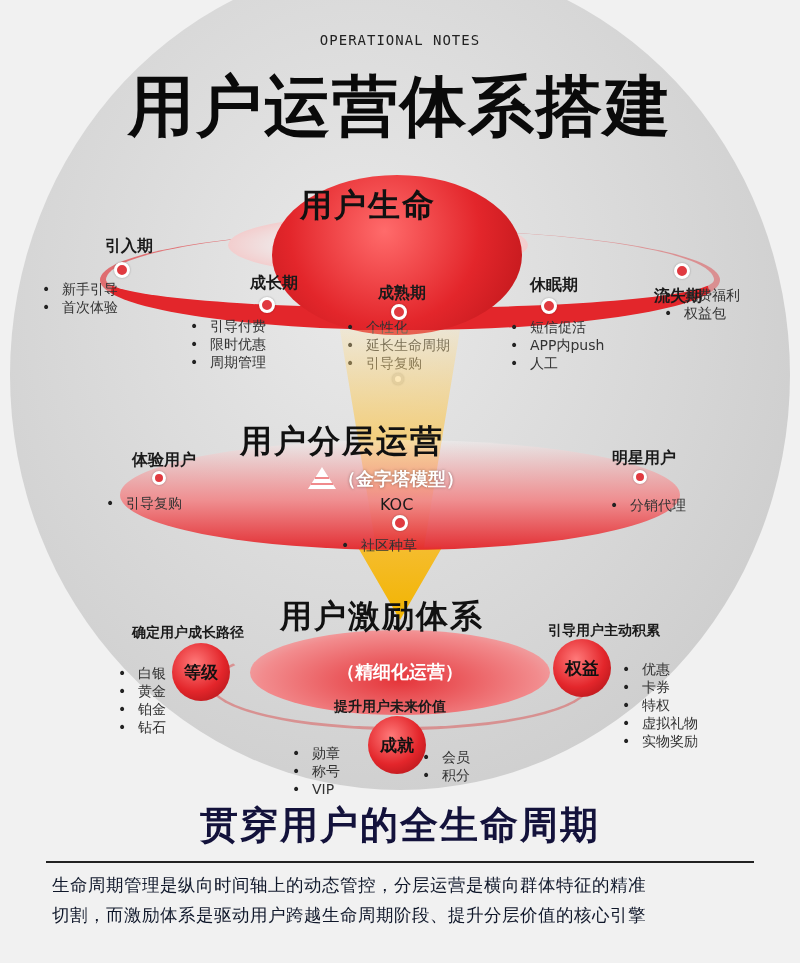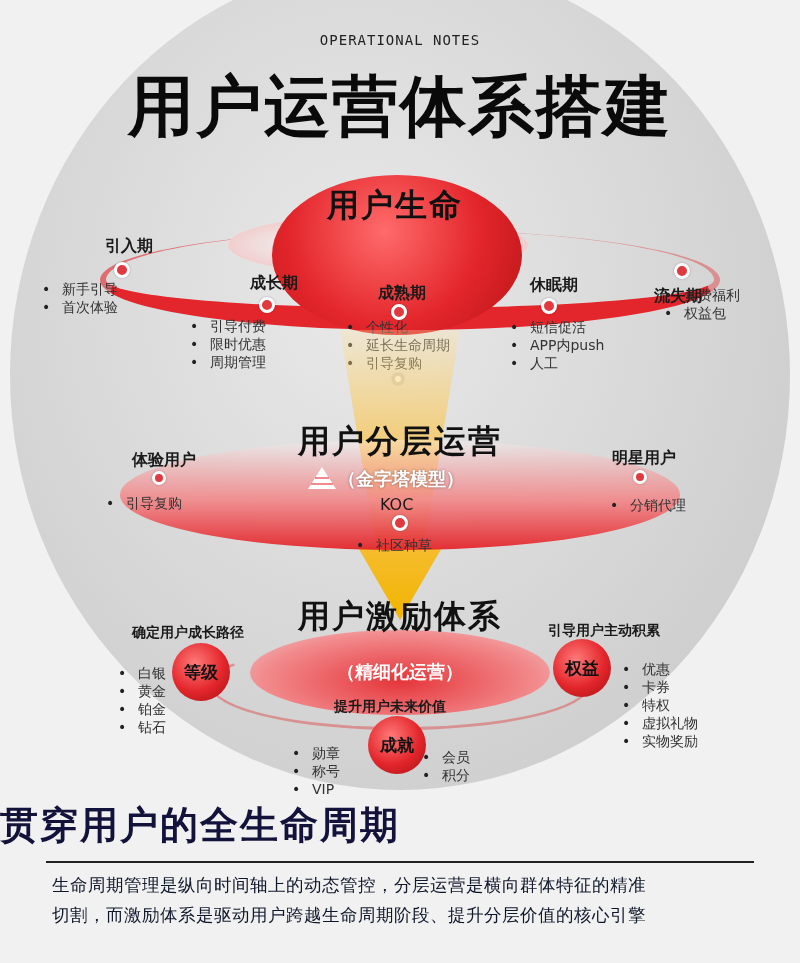--- a/index.html
+++ b/index.html
@@ -35,21 +35,21 @@
     left: 228px; top: 215px; width: 300px; height: 60px; border-radius: 50%;
     background: radial-gradient(ellipse at center, #eeeeee 40%, #f4c4c4 80%, rgba(230,40,40,0.2) 100%);
   }
   .orbit {
     left: 100px; top: 230px; width: 620px; height: 100px; border-radius: 50%;
     border-bottom: 22px solid #e3262b; border-left: 6px solid rgba(227,38,43,0.6);
     border-right: 6px solid rgba(227,38,43,0.4); border-top: 0;
     background: transparent;
   }
   .section-title {
-    font-weight: 900; color: #111; text-align: center; letter-spacing: 2px;
+    font-weight: 900; color: #111; letter-spacing: 2px;
   }
   .lc-title { left: 300px; top: 185px; width: 190px; font-size: 32px; line-height: 40px; }
   .stage-label { font-size: 16px; font-weight: 700; color: #1a1a1a; }
   .dot {
     width: 16px; height: 16px; border-radius: 50%;
     background: #e03a40; border: 3px solid #fff; box-shadow: 0 0 2px rgba(0,0,0,0.3);
   }
   .dot-white { background: #fff; border: 3px solid #ccc; }
   ul.bullets { list-style: none; font-size: 14px; color: #333; line-height: 18px; }
   ul.bullets li { position: relative; padding-left: 22px; }
@@ -78,21 +78,21 @@
     background: radial-gradient(ellipse at 50% 60%, #e5353a 0%, #f28b8d 65%, rgba(250,200,200,0.6) 100%);
   }
   .inc-title { left: 280px; top: 595px; width: 240px; font-size: 32px; }
   .inc-sub { left: 310px; top: 660px; width: 180px; text-align: center; font-size: 18px; font-weight: 700; color: #fff; white-space: nowrap; }
   .ball {
     width: 58px; height: 58px; border-radius: 50%;
     background: radial-gradient(circle at 40% 35%, #ff7a7a 0%, #e3262b 55%, #a31014 100%);
     color: #111; font-weight: 800; font-size: 17px; display: flex; align-items: center; justify-content: center;
   }
   .bottom-title {
-    left: 0; width: 800px; top: 800px; 
+    left: 0; width: 800px; top: 800px; text-align: center;
     font-size: 38px; font-weight: 900; color: #13123b; letter-spacing: 2px;
   }
   .rule { left: 46px; top: 861px; width: 708px; height: 2px; background: #222; }
   .summary {
     left: 52px; top: 870px; width: 700px;
     font-size: 17.5px; color: #0f172a; line-height: 30px; letter-spacing: 0.5px;
   }
 </style>
 </head>
 <body>
@@ -160,21 +160,21 @@
 <div class="abs pyramid-sub" style="left:338px;">（金字塔模型）</div>
 
 <div class="abs stage-label" style="left:132px;top:450px;">体验用户</div>
 <div class="abs dot" style="left:152px;top:471px;width:14px;height:14px;"></div>
 <ul class="abs bullets" style="left:104px;top:494px;">
   <li>引导复购</li>
 </ul>
 
 <div class="abs stage-label" style="left:380px;top:495px;font-weight:500;">KOC</div>
 <div class="abs dot" style="left:392px;top:515px;"></div>
-<ul class="abs bullets" style="left:354px;top:536px;">
+<ul class="abs bullets" style="left:339px;top:536px;">
   <li>社区种草</li>
 </ul>
 
 <div class="abs stage-label" style="left:612px;top:448px;">明星用户</div>
 <div class="abs dot" style="left:633px;top:470px;width:14px;height:14px;"></div>
 <ul class="abs bullets" style="left:608px;top:496px;">
   <li>分销代理</li>
 </ul>
 
 <div class="abs inc-ring"></div>

